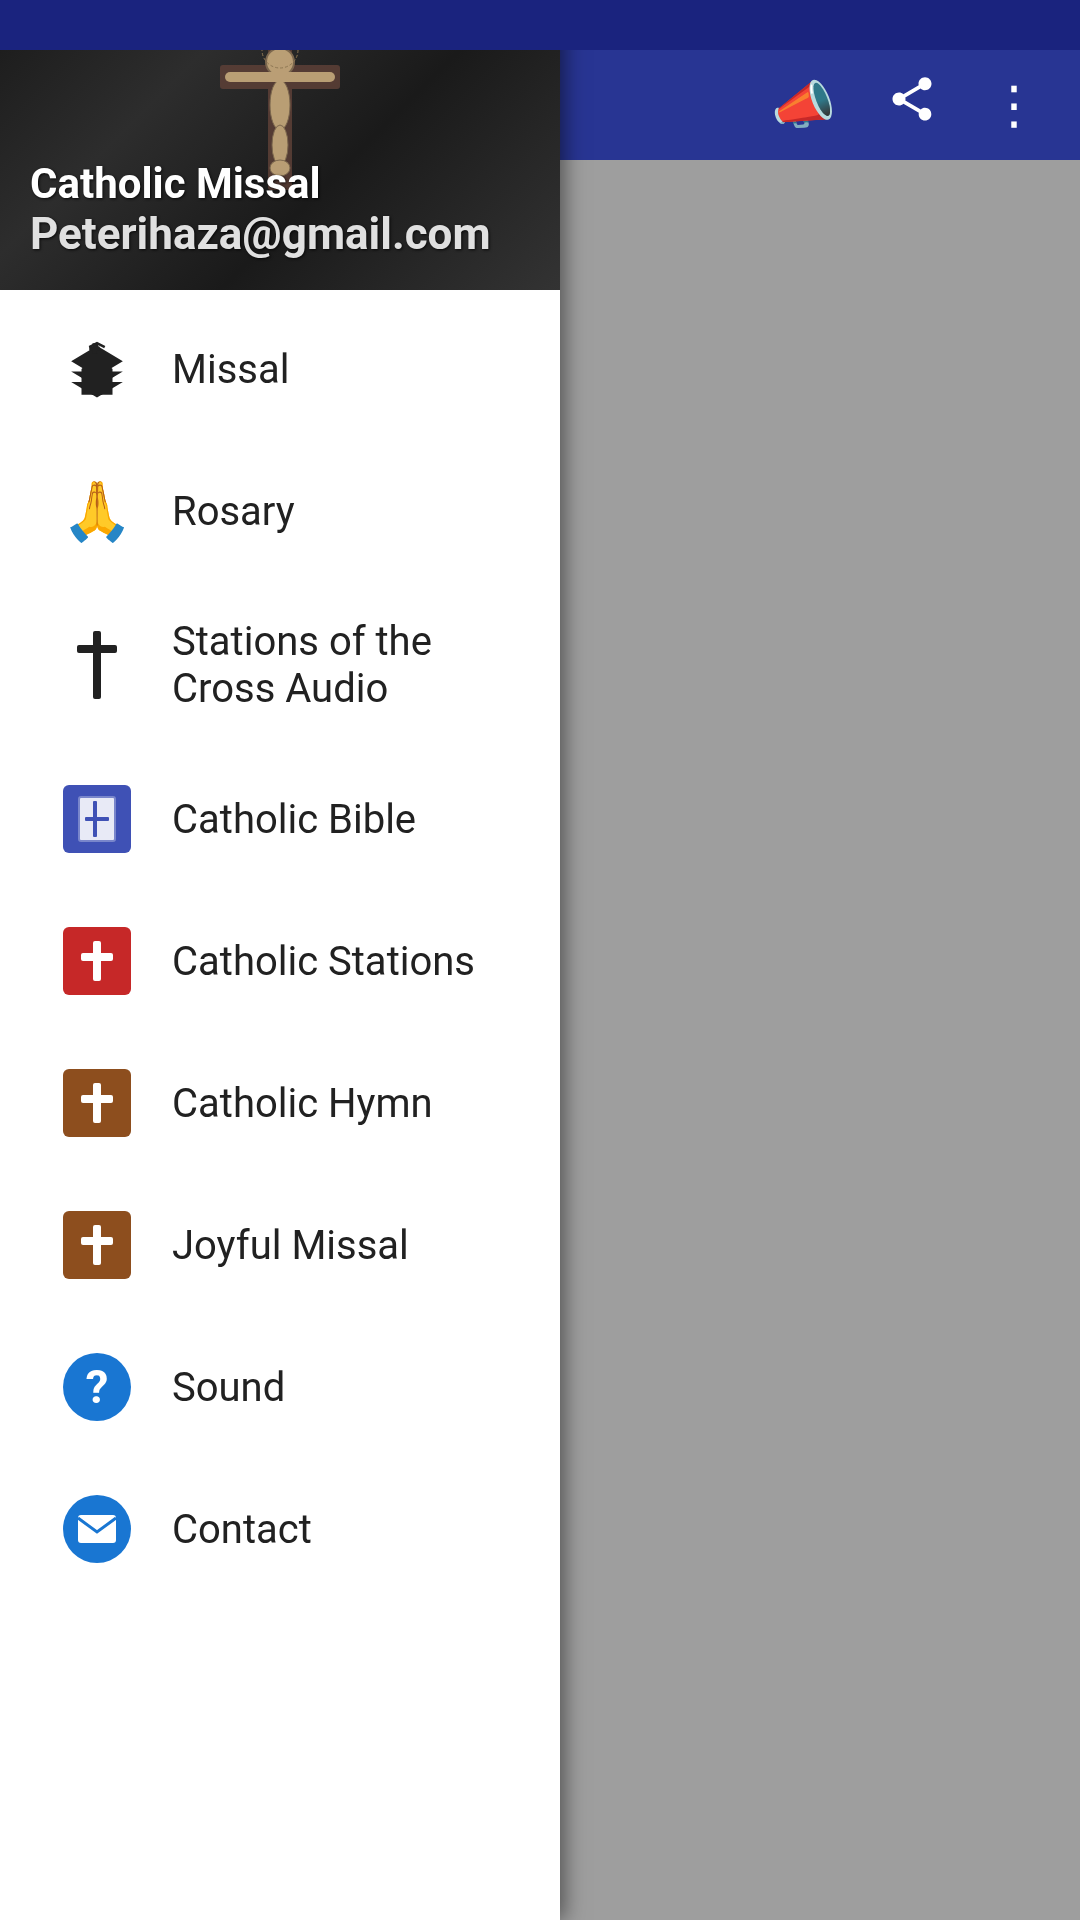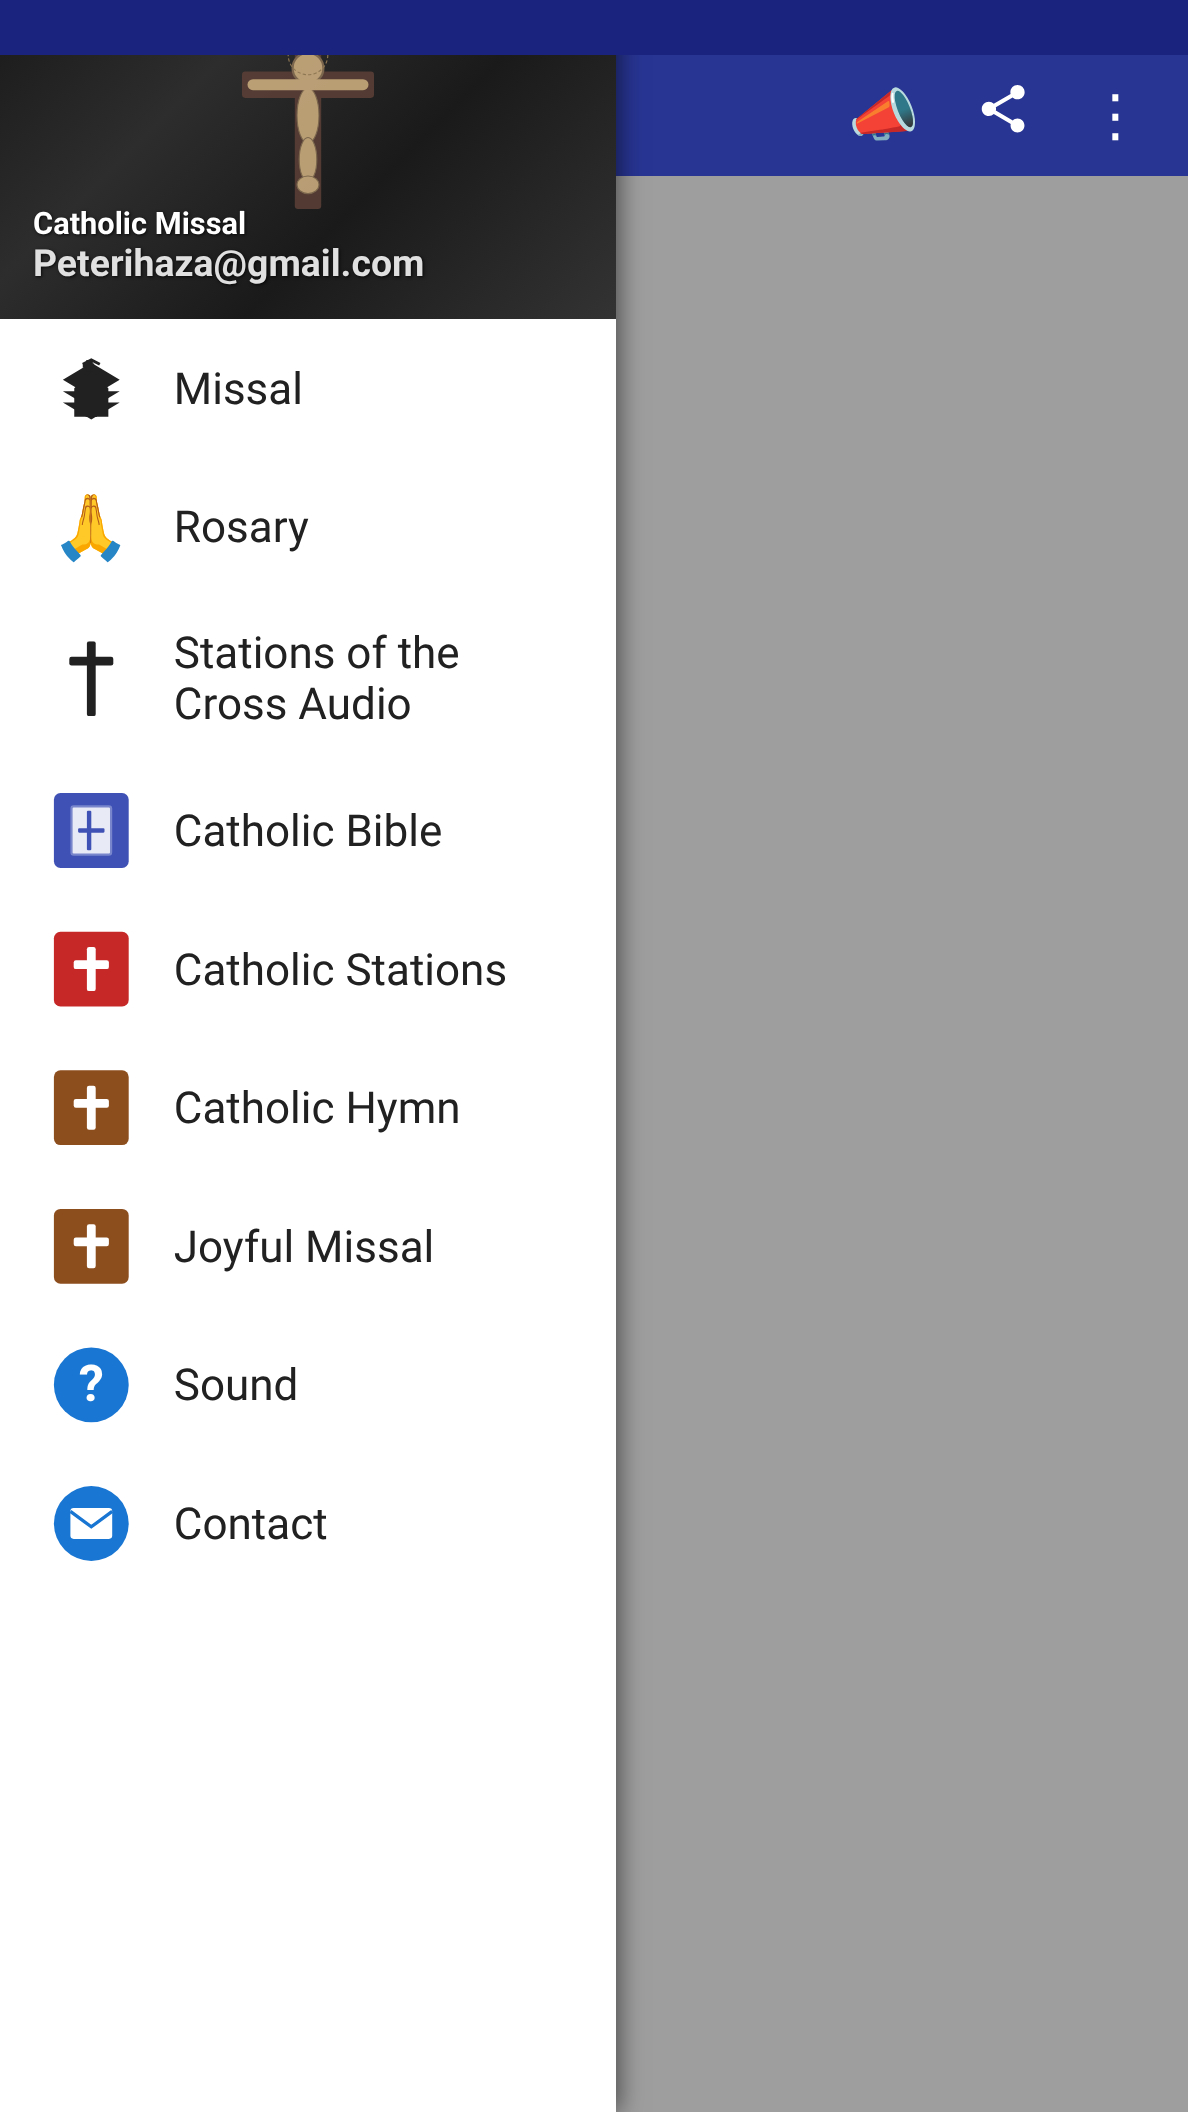--- a/index.html
+++ b/index.html
@@ -119,45 +119,46 @@
     }
 
     .drawer-header-text {
       position: absolute;
       bottom: 30px;
       left: 30px;
     }
 
     .drawer-title {
       color: white;
-      font-size: 28px;
+      font-size: 42px;
       font-weight: bold;
       text-shadow: 1px 1px 3px rgba(0,0,0,0.8);
     }
 
     .drawer-subtitle {
       color: #e0e0e0;
-      font-size: 34px;
+      font-size: 44px;
       font-weight: bold;
       text-shadow: 1px 1px 3px rgba(0,0,0,0.8);
     }
 
     
     .drawer-menu {
       flex: 1;
       overflow-y: auto;
       background: white;
     }
 
     .menu-item {
       display: flex;
       align-items: center;
-      padding: 28px 48px;
+      padding: 28px 62px;
       cursor: pointer;
       border-bottom: none;
+      margin-top: 16px;
     }
 
     .menu-icon {
       width: 70px;
       height: 70px;
       margin-right: 40px;
       display: flex;
       align-items: center;
       justify-content: center;
       flex-shrink: 0;

